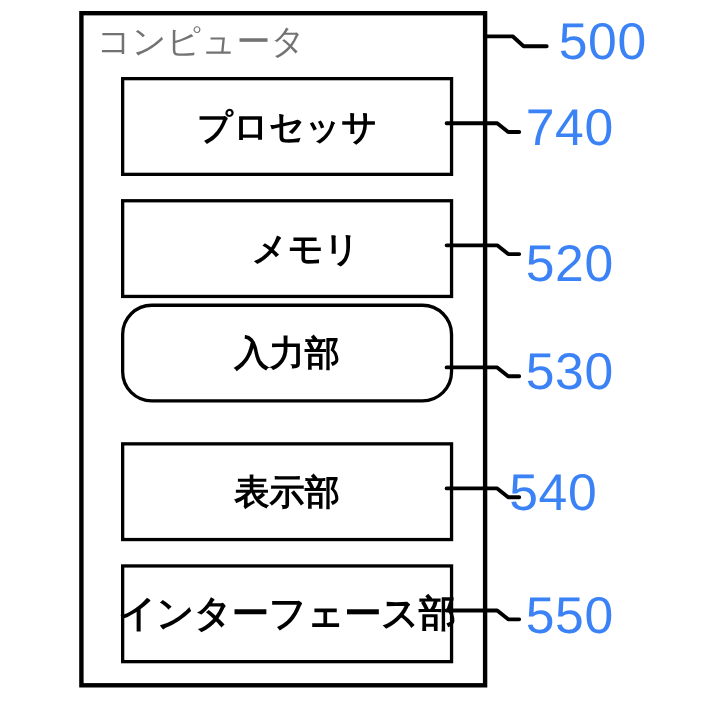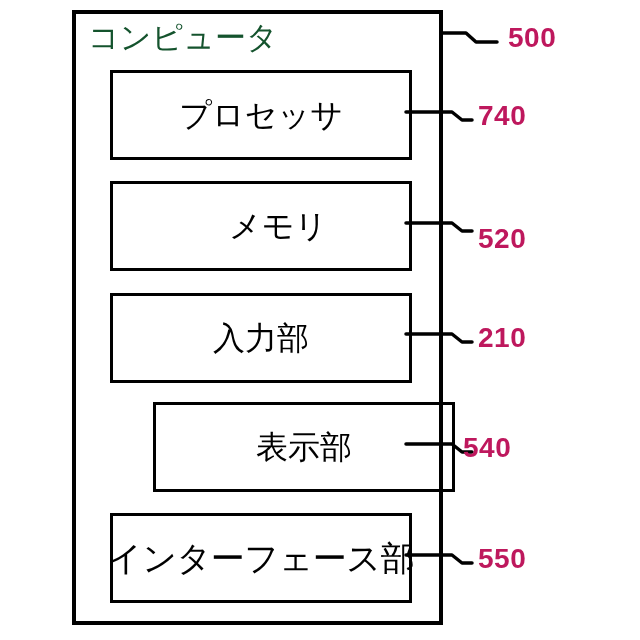--- a/index.html
+++ b/index.html
@@ -33,21 +33,21 @@
     border: 4px solid #000000;
     box-sizing: border-box;
     background: transparent;
   }
   .outer-title {
     position: absolute;
     left: 88px;
     top: 18px;
     font-size: 31px;
     line-height: 40px;
-    color: #14532d;
+    color: #737373;
     white-space: nowrap;
     font-weight: 400;
     letter-spacing: 0px;
   }
   
   .inner-box {
     position: absolute;
     left: 110px;
     width: 302px;
     height: 90px;
@@ -56,39 +56,39 @@
     background: transparent;
     display: flex;
     align-items: center;
     justify-content: center;
   }
   .inner-box-label {
     font-size: 32px;
     line-height: 36px;
     color: #000000;
     white-space: nowrap;
-    font-weight: 400;
+    font-weight: 700;
   }
   .inner-box-label.tight {
     font-size: 34px;
     letter-spacing: -0.5px;
   }
   #box-510 { top: 70px; }
   #box-520 { top: 181px; padding-left: 34px; }
-  #box-530 { top: 293px; }
-  #box-540 { top: 402px; margin-left: 43px; }
+  #box-530 { top: 276px; border-radius: 28px; }
+  #box-540 { top: 402px; }
   #box-550 { top: 513px; }
 
   
   .ref-num {
     position: absolute;
-    font-size: 28px;
+    font-size: 47px;
     line-height: 35px;
-    font-weight: 700;
-    color: #be185d;
+    font-weight: 400;
+    color: #3b82f6;
     white-space: nowrap;
     letter-spacing: 0.5px;
   }
   #ref-500 { left: 508px; top: 20px; }
   #ref-510 { left: 478px; top: 98px; }
   #ref-520 { left: 478px; top: 221px; }
   #ref-530 { left: 478px; top: 320px; }
   #ref-540 { left: 463px; top: 430px; }
   #ref-550 { left: 478px; top: 541px; }
 </style>
@@ -133,17 +133,17 @@
     <span class="inner-box-label">表示部</span>
   </div>
 
   <div class="inner-box" id="box-550">
     <span class="inner-box-label tight">インターフェース部</span>
   </div>
 
   <div class="ref-num" id="ref-500">500</div>
   <div class="ref-num" id="ref-510">740</div>
   <div class="ref-num" id="ref-520">520</div>
-  <div class="ref-num" id="ref-530">210</div>
+  <div class="ref-num" id="ref-530">530</div>
   <div class="ref-num" id="ref-540">540</div>
   <div class="ref-num" id="ref-550">550</div>
 
 </div>
 
 </body></html>

